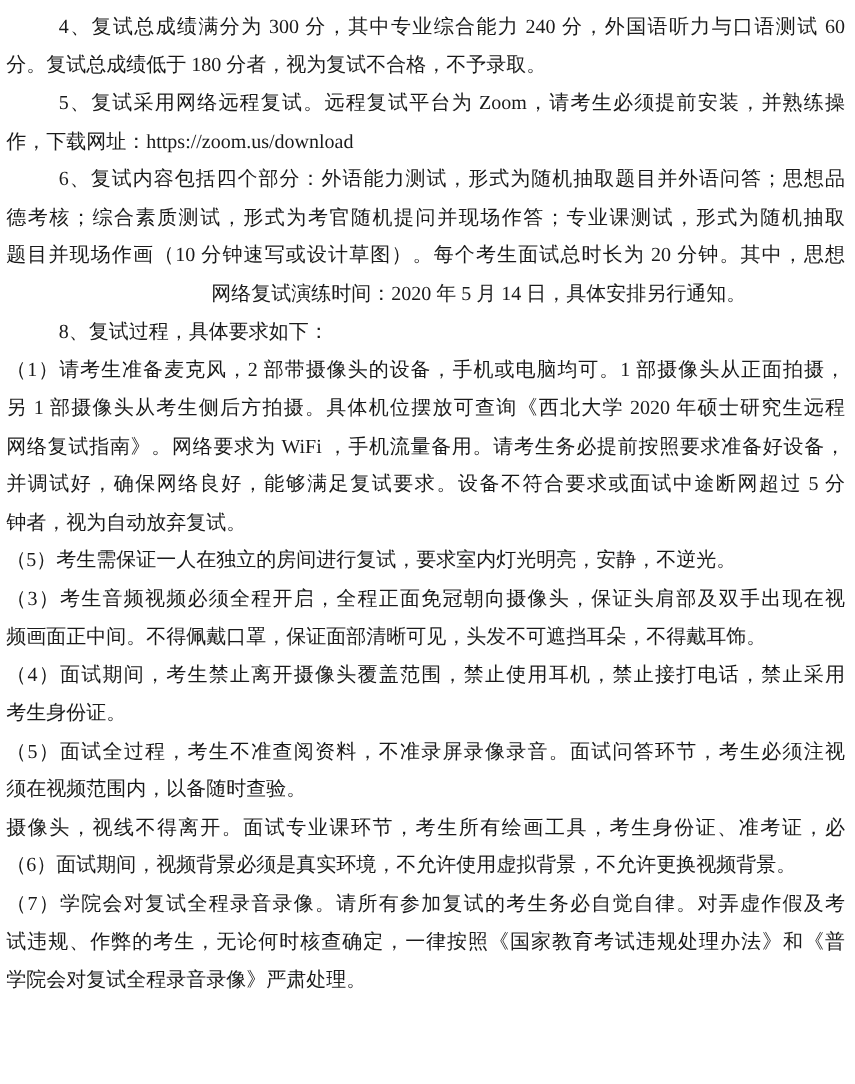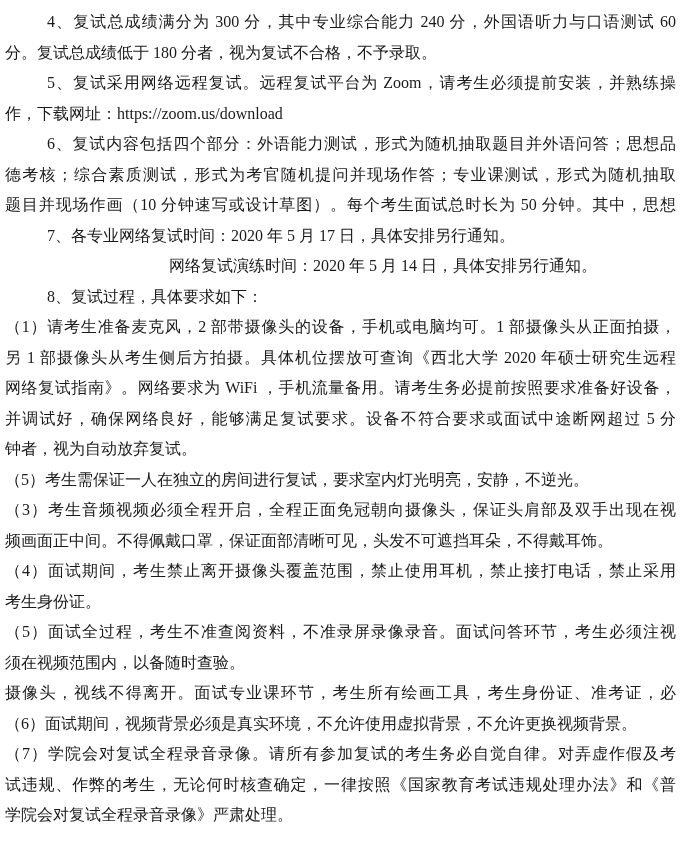--- a/index.html
+++ b/index.html
@@ -52,26 +52,23 @@
   </div>
 
   <div class="para">
     <div class="ln p2 jt">5、复试采用网络远程复试。远程复试平台为 Zoom，请考生必须提前安装，并熟练操</div>
     <div class="ln">作，下载网址：https://zoom.us/download</div>
   </div>
 
   <div class="para">
     <div class="ln p2 jt">6、复试内容包括四个部分：外语能力测试，形式为随机抽取题目并外语问答；思想品</div>
     <div class="ln jt">德考核；综合素质测试，形式为考官随机提问并现场作答；专业课测试，形式为随机抽取</div>
-    <div class="ln jt">题目并现场作画（10 分钟速写或设计草图）。每个考生面试总时长为 50 分钟。其中，思想</div>
+    <div class="ln jt">题目并现场作画（10 分钟速写或设计草图）。每个考生面试总时长为 20 分钟。其中，思想</div>
   </div>
 
-  <div class="para">
-    <div class="ln p2">7、各专业网络复试时间：2020 年 5 月 17 日，具体安排另行通知。</div>
-  </div>
 
   <div class="para">
     <div class="ln p4">网络复试演练时间：2020 年 5 月 14 日，具体安排另行通知。</div>
   </div>
 
   <div class="para">
     <div class="ln p2">8、复试过程，具体要求如下：</div>
   </div>
 
   <div class="para">

